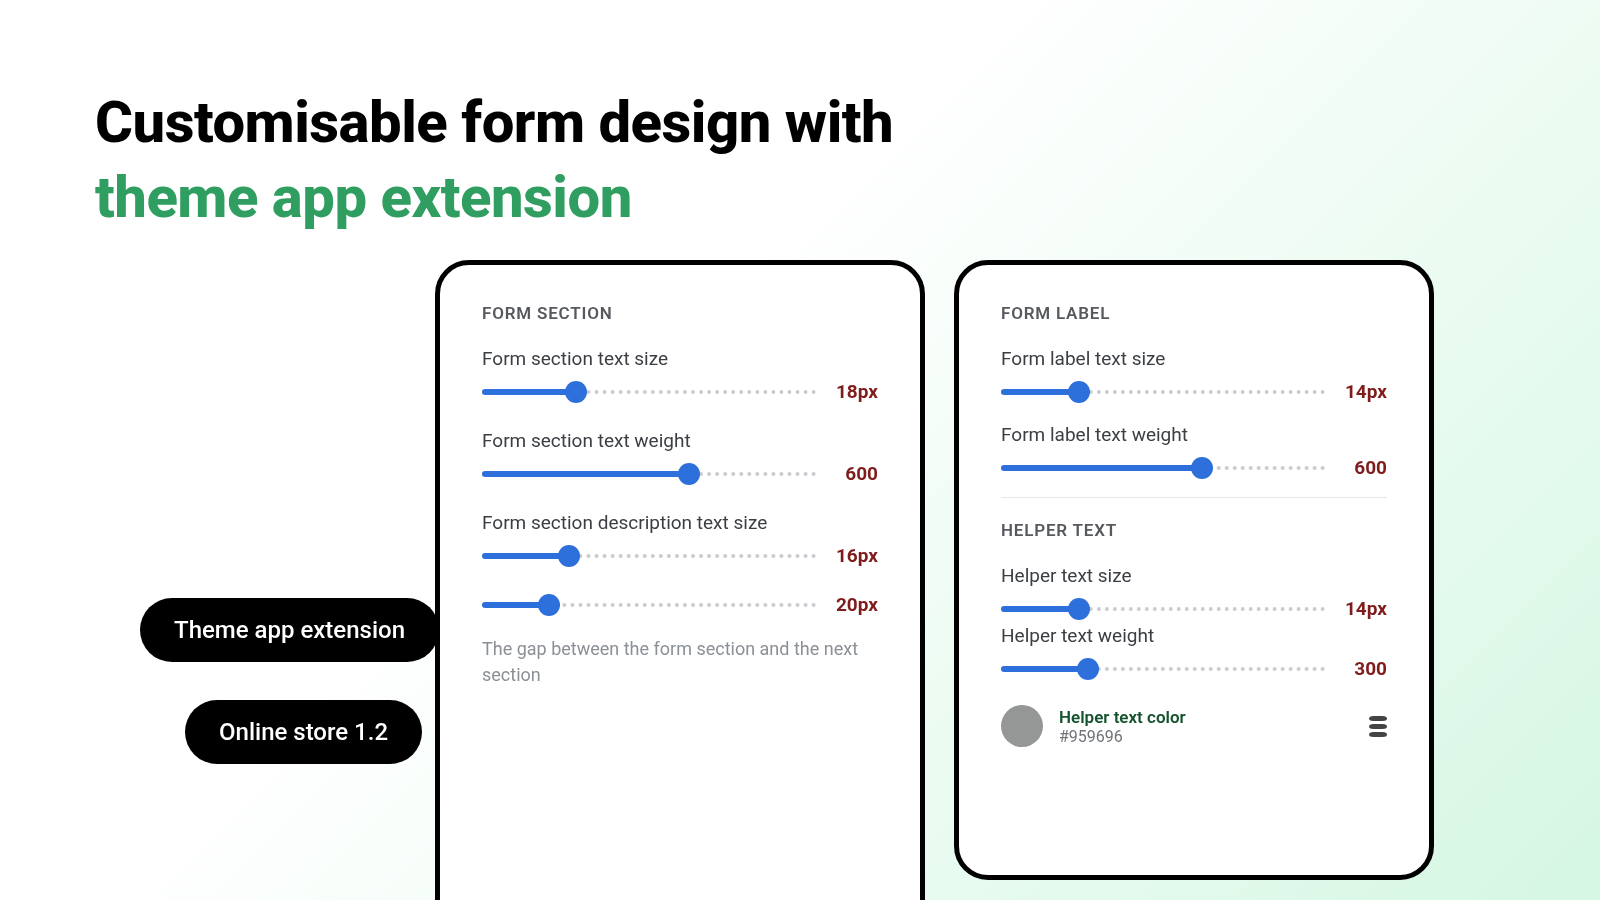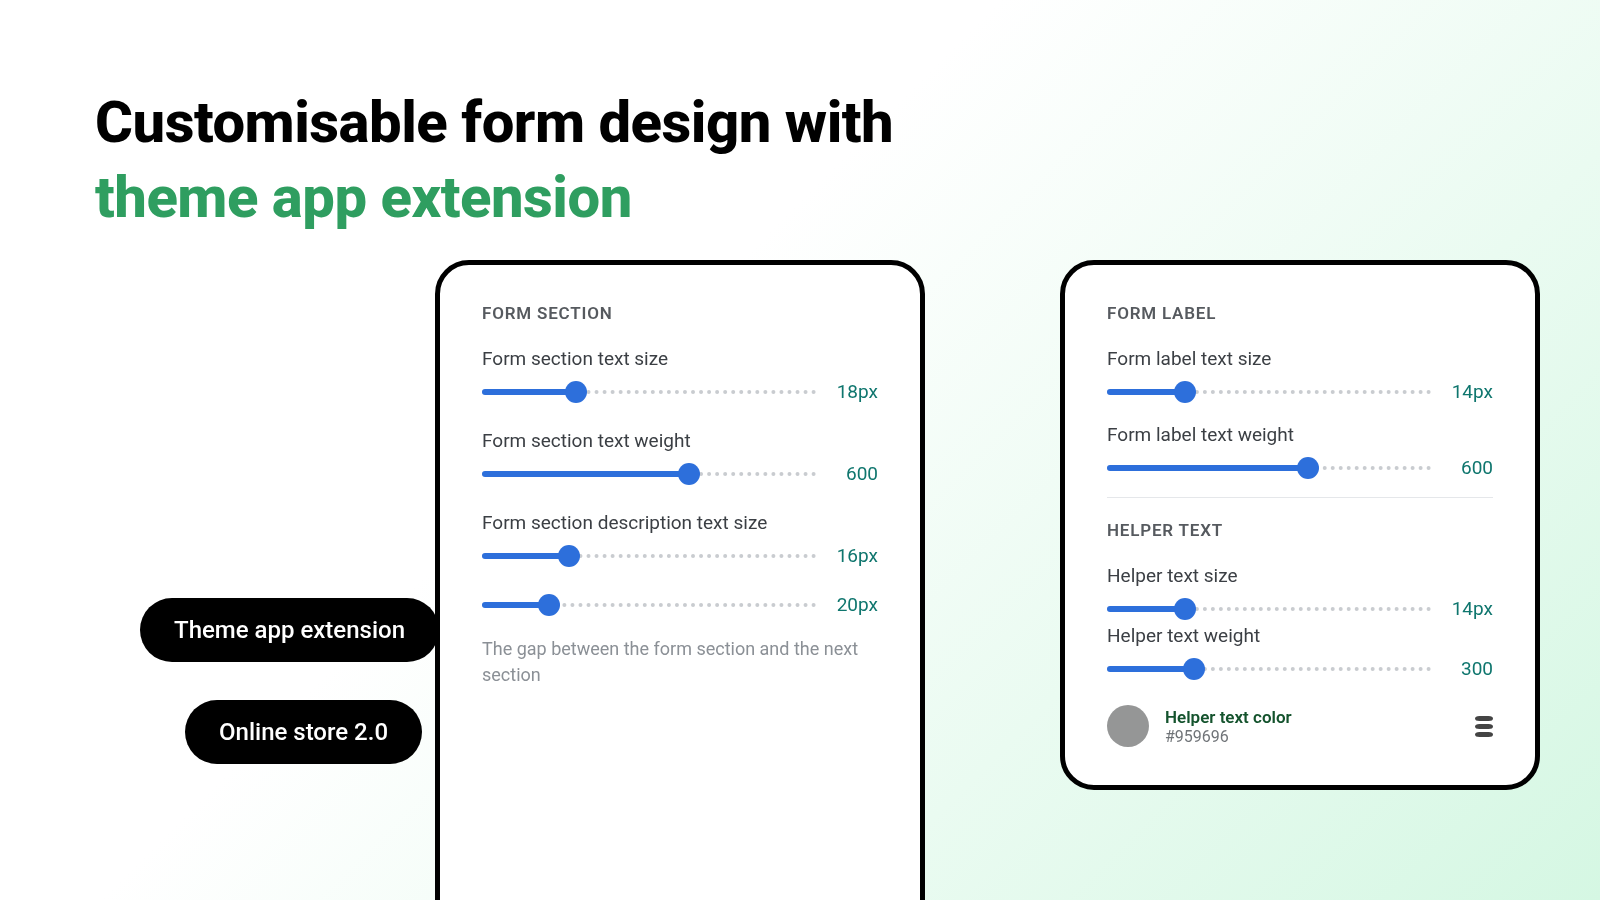--- a/index.html
+++ b/index.html
@@ -42,23 +42,23 @@
     padding: 38px 42px 40px 42px;
   }
   .card-left {
     top: 260px;
     left: 435px;
     width: 490px;
     height: 673px;
   }
   .card-right {
     top: 260px;
-    left: 1060px;
+    left: 954px;
     width: 480px;
-    height: 530px;
+    height: 620px;
   }
   .section-title {
     font-size: 17px;
     font-weight: 600;
     letter-spacing: 0.8px;
     color: #565a5f;
     margin-bottom: 24px;
   }
   .control { margin-bottom: 26px; }
   .control-label {
@@ -98,23 +98,24 @@
     position: absolute;
     top: 50%;
     width: 22px;
     height: 22px;
     background: #2d6fdb;
     border-radius: 50%;
     transform: translate(-50%, -50%);
   }
   .slider-value {
     font-size: 19px;
-    color: #0f766e;
+    color: #7f1d1d;
     min-width: 48px;
     text-align: right;
+    font-weight: bold;
   }
   .help-text {
     font-size: 18px;
     color: #8b9096;
     line-height: 1.45;
     margin-top: 20px;
   }
   .divider {
     border: none;
     border-top: 1px solid #e5e7ea;
@@ -153,21 +154,21 @@
 
 <div class="headline">
   <span>Customisable form design with</span>
   <span class="accent">theme app extension</span>
 </div>
 
 <div class="pill pill-1">
   <span>Theme app extension</span>
 </div>
 <div class="pill pill-2">
-  <span>Online store 2.0</span>
+  <span>Online store 1.2</span>
 </div>
 
 <div class="card card-left">
   <div class="section-title">FORM SECTION</div>
 
   <div class="control">
     <div class="control-label">Form section text size</div>
     <div class="slider-row">
       <div class="slider">
         <div class="track-dotted"></div>

